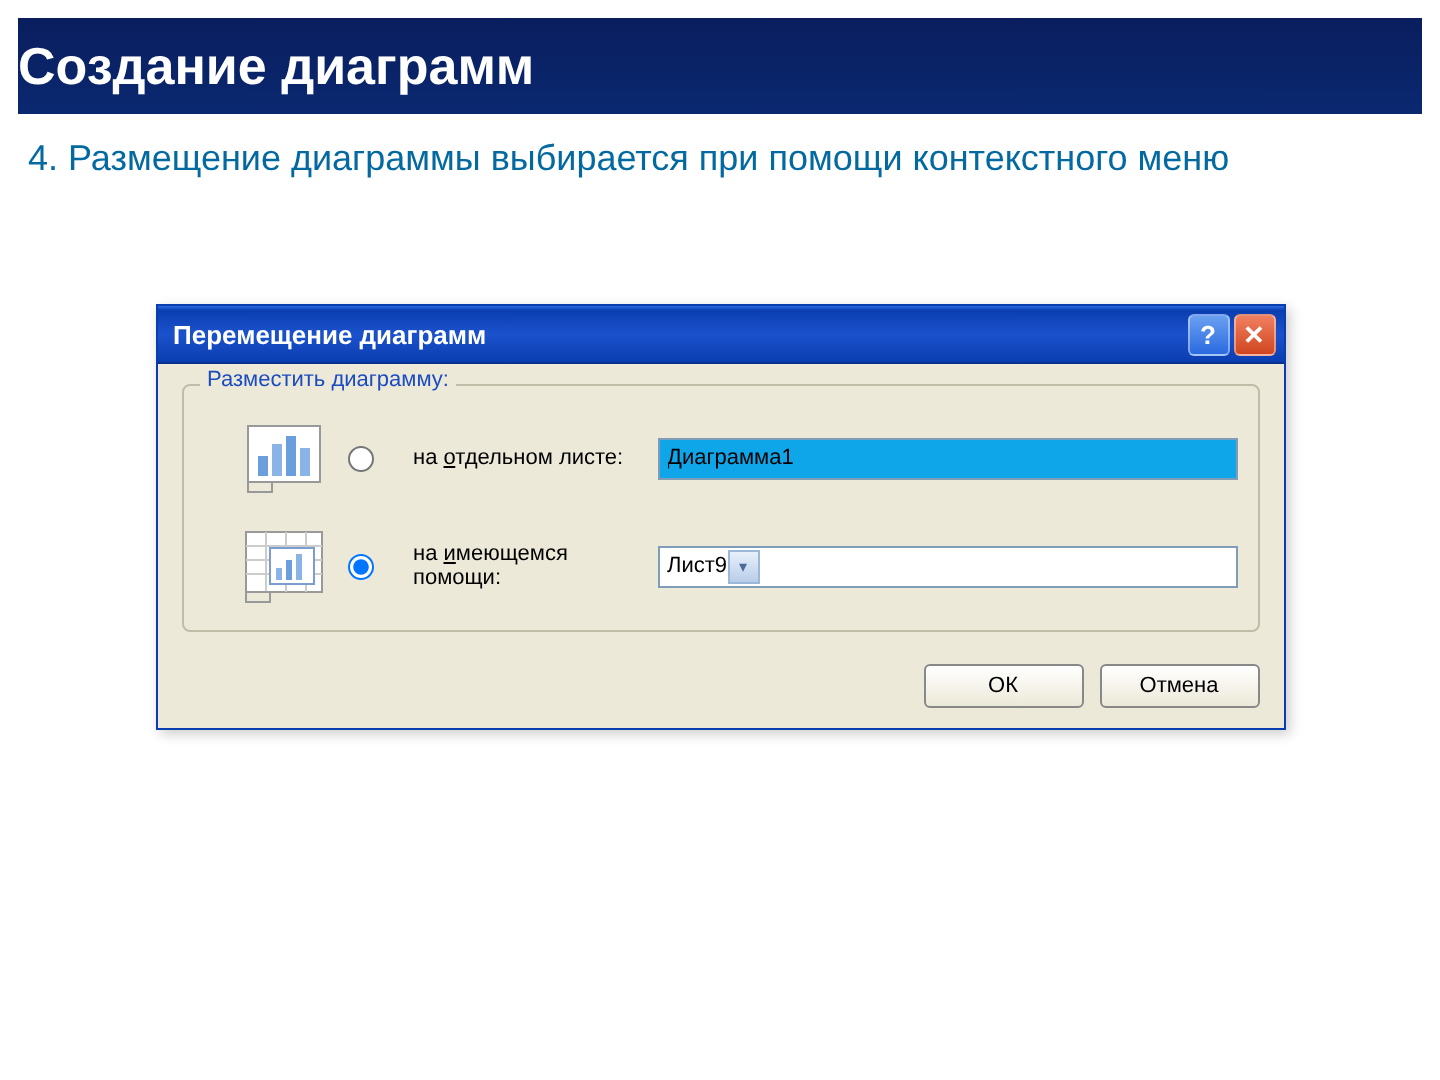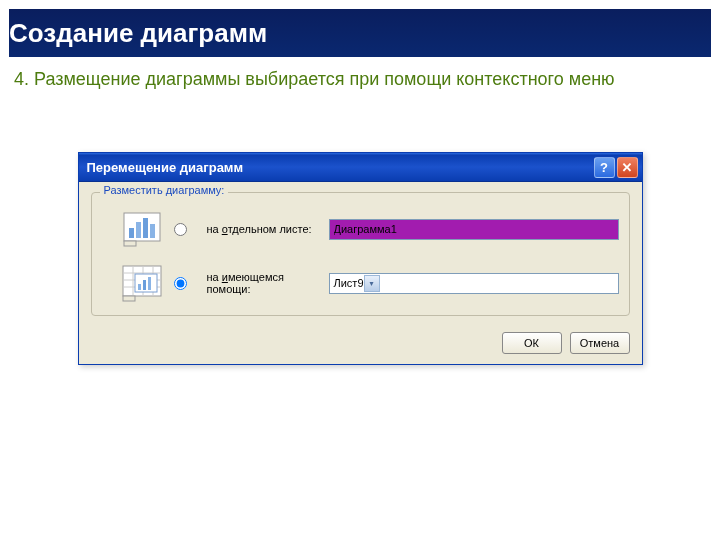--- a/index.html
+++ b/index.html
@@ -17,21 +17,21 @@
       align-items: center;
       justify-content: flex-start;
       margin: 9px 9px 0 9px;
     }
     .header-title {
       color: #fff;
       font-size: 26px;
       font-weight: bold;
     }
     .instruction {
-      color: #4d7c0f;
+      color: #0369a1;
       font-size: 18px;
       padding: 12px 14px;
     }
     .dialog {
       width: 565px;
       margin: 50px auto 0;
       border: 1px solid #0a3db0;
       background: #ece9d8;
       box-shadow: 2px 2px 6px rgba(0,0,0,0.2);
     }
@@ -111,21 +111,21 @@
       width: 145px;
       font-size: 11px;
     }
     .radio-wrap input { }
     .text-input, .dropdown {
       flex: 1;
       height: 21px;
       font-size: 11px;
       padding: 2px 4px;
       border: 1px solid #7f9db9;
-      background: #a21caf;
+      background: #0ea5e9;
     }
     .dropdown {
       display: flex;
       align-items: center;
       justify-content: flex-start;
       background: #fff;
     }
     .dropdown-arrow {
       width: 16px;
       height: 17px;
@@ -138,21 +138,21 @@
       color: #4a6a9a;
       margin-right: -3px;
     }
     .button-row {
       display: flex;
       justify-content: flex-end;
       gap: 8px;
       padding: 8px 12px 10px;
     }
     .btn {
-      width: 60px;
+      width: 80px;
       height: 22px;
       font-size: 11px;
       background: linear-gradient(to bottom, #fff, #ece9d8);
       border: 1px solid #888;
       border-radius: 3px;
       cursor: pointer;
       text-align: center;
     }
     .radio-label { }
     .mnemonic { text-decoration: underline; }

